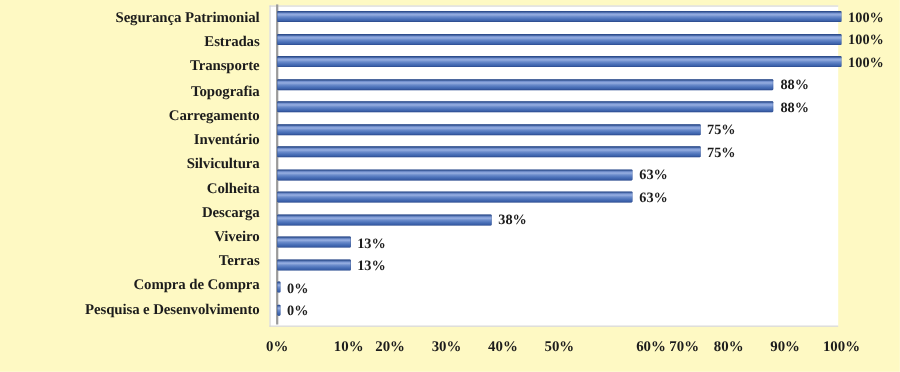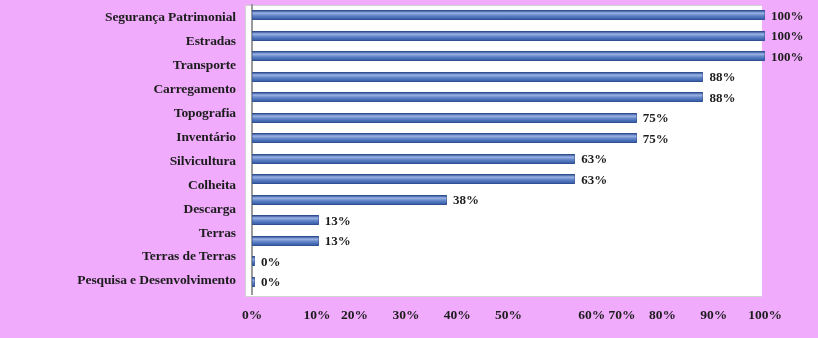--- a/index.html
+++ b/index.html
@@ -11,21 +11,21 @@
     width: 818px;
     height: 338px;
     font-family: "Liberation Serif", "DejaVu Serif", serif;
     overflow: hidden;
   }
 
   #chart-root {
     position: relative;
     width: 818px;
     height: 338px;
-    background: #f0abfc;
+    background: #fef9c3;
   }
 
   
   #category-axis {
     position: absolute;
     left: 0px;
     top: 5px;
     width: 236px;
     height: 287px;
     display: flex;
@@ -127,28 +127,29 @@
 </style>
 </head>
 <body>
 
 <div id="chart-root">
 
   <div id="category-axis">
       <div class="cat-label">Segurança Patrimonial</div>
       <div class="cat-label">Estradas</div>
       <div class="cat-label">Transporte</div>
+      <div class="cat-label">Topografia</div>
       <div class="cat-label">Carregamento</div>
-      <div class="cat-label">Topografia</div>
       <div class="cat-label">Inventário</div>
       <div class="cat-label">Silvicultura</div>
       <div class="cat-label">Colheita</div>
       <div class="cat-label">Descarga</div>
+      <div class="cat-label">Viveiro</div>
       <div class="cat-label">Terras</div>
-      <div class="cat-label">Terras de Terras</div>
+      <div class="cat-label">Compra de Compra</div>
       <div class="cat-label">Pesquisa e Desenvolvimento</div>
     </div>
 
   <div id="plot-area"></div>
   <div id="value-axis-line"></div>
 
   <div id="bars-layer">
       <div class="bar-row">
         <div class="bar" style="width: 513px;"></div>
         <span class="bar-value">100%</span>

